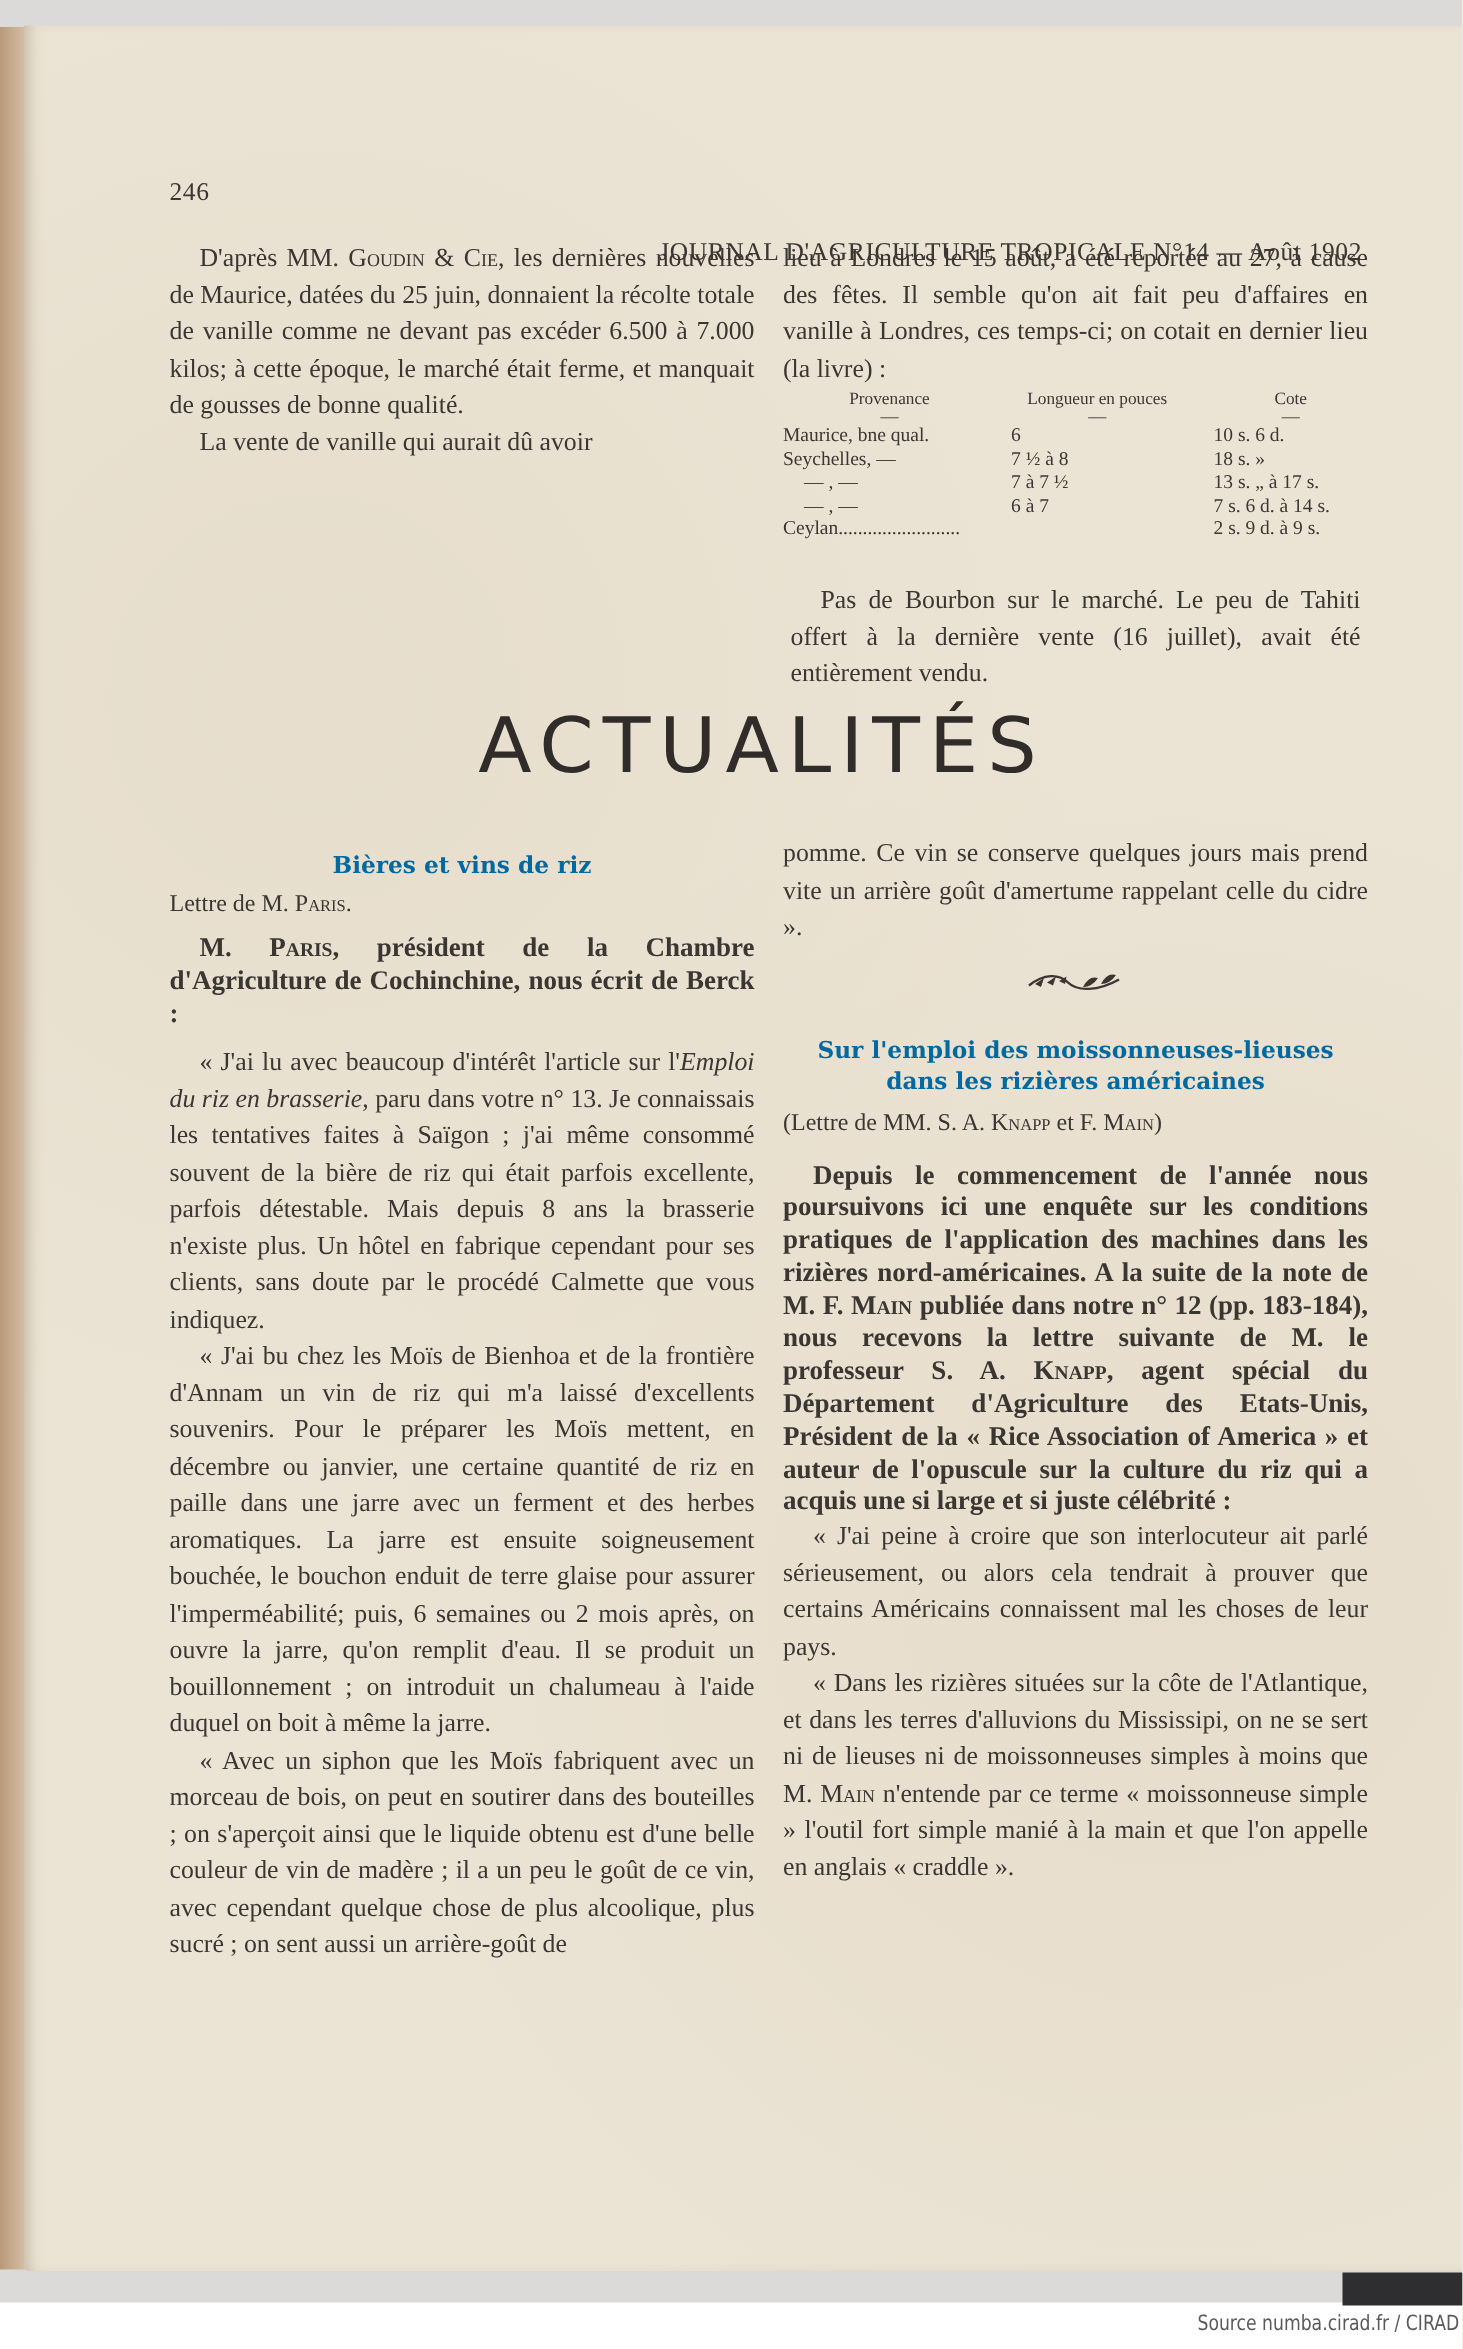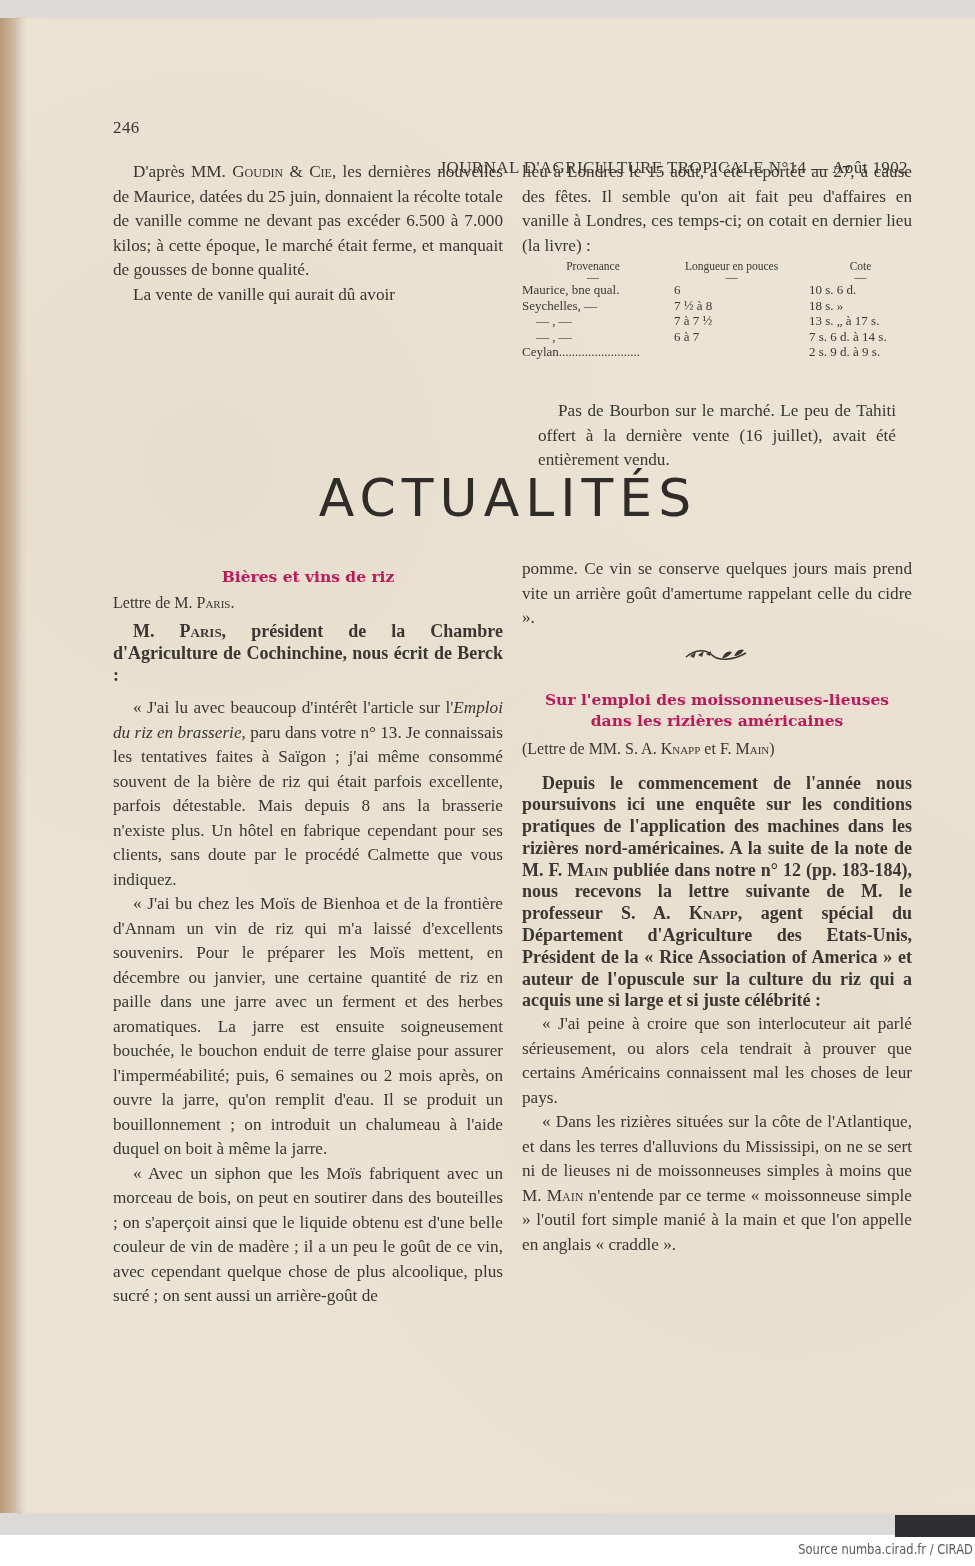--- a/index.html
+++ b/index.html
@@ -53,32 +53,32 @@
     font-size: 13px; line-height: 15.5px; color: #3b3733;
   }
   .price-table table { border-collapse: collapse; width: 100%; }
   .price-table th { font-weight: normal; font-size: 11.5px; line-height: 11px; vertical-align: bottom; padding: 0; margin-top: 30px; }
   .price-table th .dash { display: block; font-size: 12px; line-height: 10px; }
   .price-table td { padding: 0; white-space: nowrap; }
   .c1 { width: 128px; }
   .c2 { width: 115px; padding-left: 10px !important; }
   .c3 { padding-left: 20px !important; }
   .after-table { position: absolute; left: 522px; top: 383px; width: 390px; font-size: 17.2px; line-height: 24.5px; text-align: justify; }
-  .after-table p { margin: 16px; }
+  .after-table p { margin: 5px; }
 
   .section-title {
     position: absolute; left: 0; top: 468px; width: 1016px; text-align: center;
     font-family: "DejaVu Sans", sans-serif; font-size: 52px; letter-spacing: 6px;
     color: #2f2c29; font-weight: normal;
     transform: scaleY(0.98);
   }
 
   .article-title {
     text-align: center; font-family: "DejaVu Serif", serif; font-weight: bold;
-    font-size: 15.5px; line-height: 21px; color: #be185d; margin: 0;
+    font-size: 15.5px; line-height: 21px; color: #0369a1; margin: 0;
   }
   .article-sub { text-align: left; font-size: 16px; line-height: 24px; margin: 0; }
 
   .col-left-bottom { left: 113px; top: 566px; }
   .col-right-bottom { left: 522px; top: 557px; }
   .small-text { font-size: 18px; line-height: 21.8px; font-weight: bold; }
 
   .ornament { text-align: center; height: 26px; margin: 14px 0 18px 0; }
   .footer-source {
     position: absolute; right: 2px; top: 1541px;

